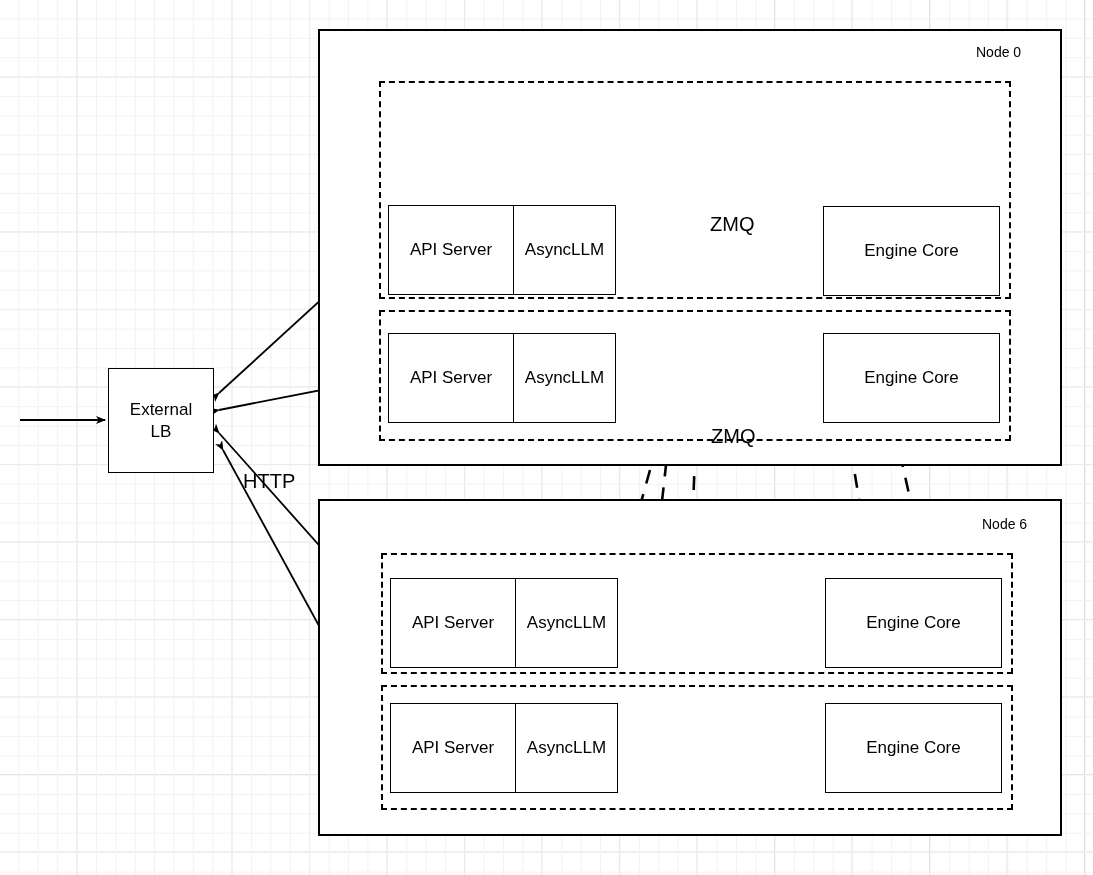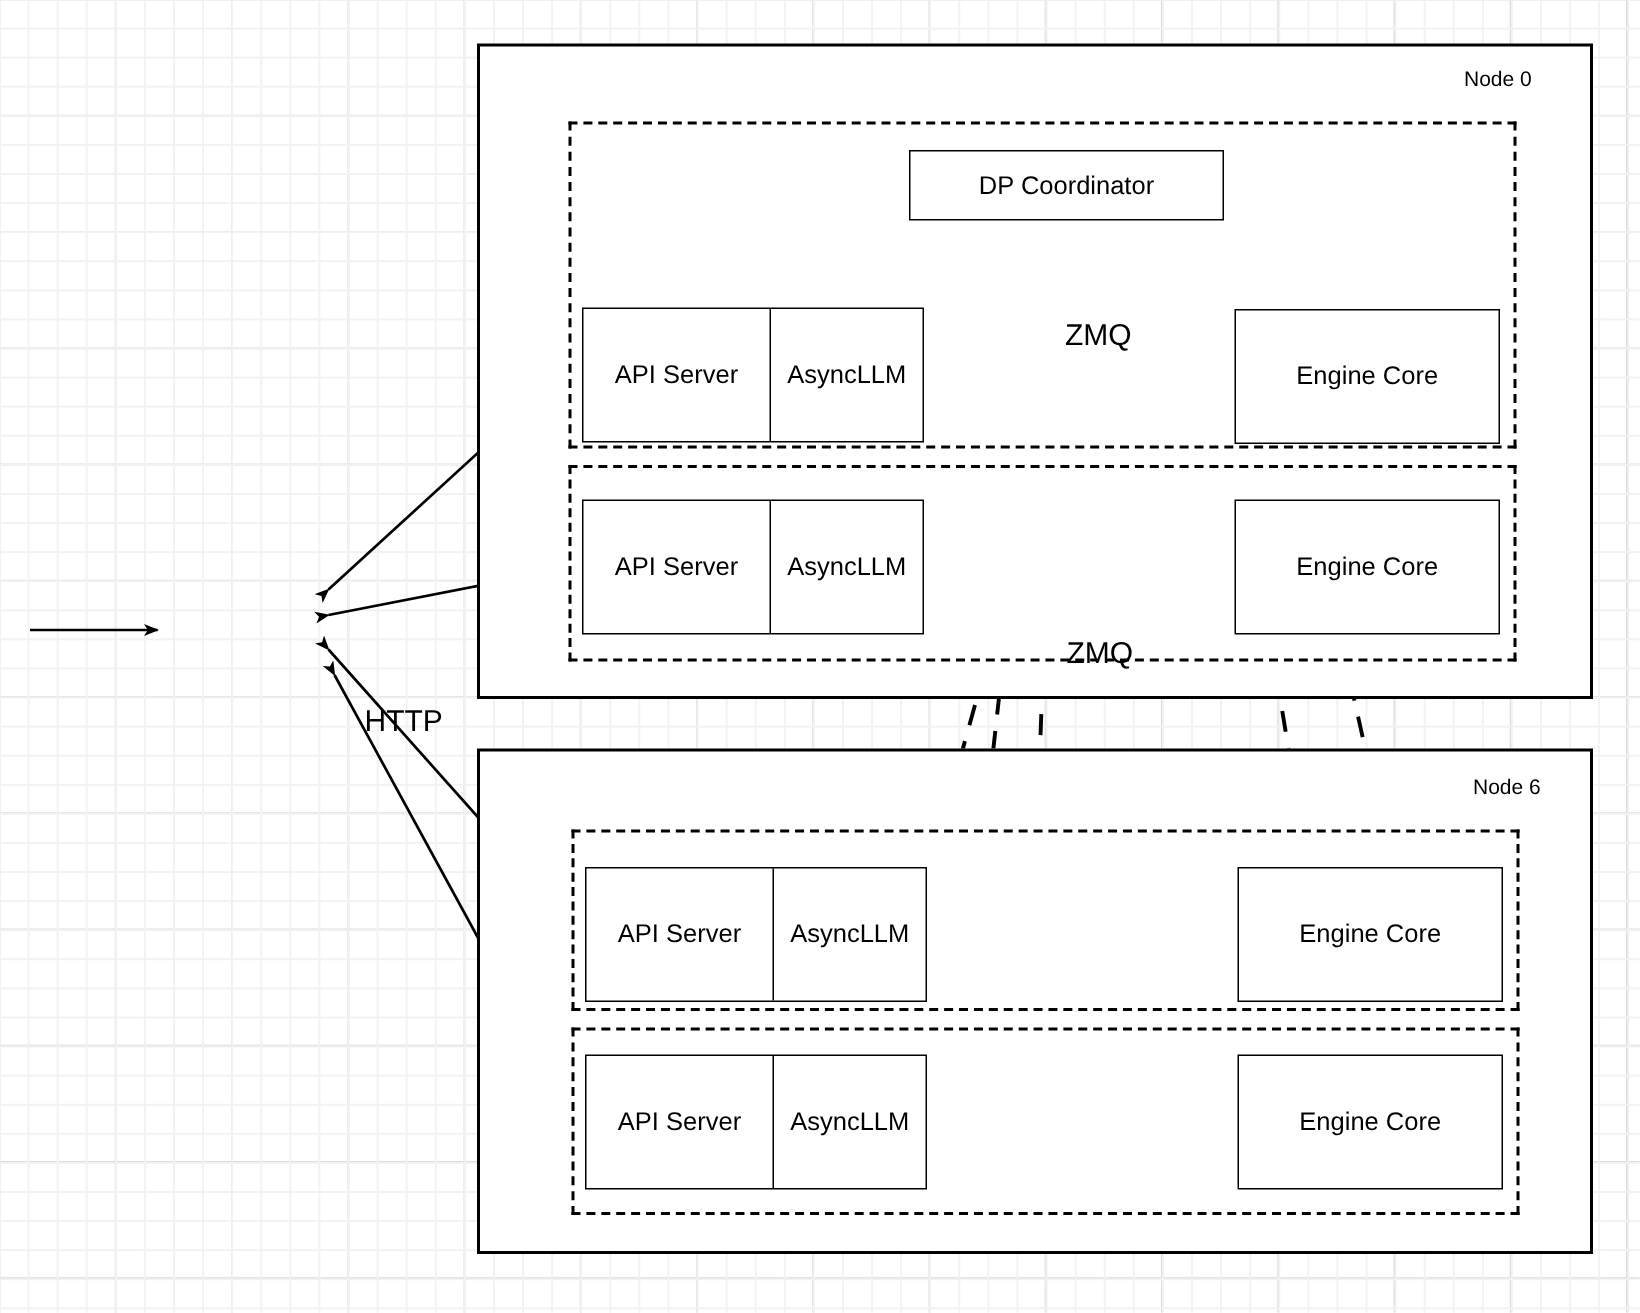--- a/index.html
+++ b/index.html
@@ -173,28 +173,29 @@
       <line x1="660" y1="196" x2="622" y2="320" stroke="#000" stroke-width="2.6" stroke-dasharray="14 11" marker-end="url(#ah-dash)"></line>
     </g>
     <g>
       <line x1="650" y1="470" x2="620" y2="578" stroke="#000" stroke-width="2.6" stroke-dasharray="14 11" marker-end="url(#ah-dash)"></line>
     </g>
     <g>
       <line x1="636" y1="640" x2="620" y2="703" stroke="#000" stroke-width="2.6" stroke-dasharray="14 11" marker-end="url(#ah-dash)"></line>
     </g>
   </svg>
 
+  <div class="box multiline" style="left:108px;top:368px;width:106px;height:105px;">
+    <span>External</span>
+    <span>LB</span>
+  </div>
   <div class="edge-label" style="left:243px;top:430px;">HTTP</div>
 
   <div class="node-frame" style="left:318px;top:29px;width:744px;height:437px;"></div>
   <div class="node-label" style="left:976px;top:44px;">Node 0</div>
 
-  <div class="box" style="left:606px;top:100px;width:210px;height:47px;">
-    <span>DP Coordinator</span>
-  </div>
 
   <div class="dp-group" style="left:379px;top:81px;width:632px;height:218px;"></div>
   <div class="split-box" style="left:388px;top:205px;width:228px;height:90px;">
     <div class="split-left">API Server</div>
     <div class="split-right">AsyncLLM</div>
   </div>
   <div class="box" style="left:823px;top:206px;width:177px;height:90px;">
     <span>Engine Core</span>
   </div>
   <div class="edge-label" style="left:710px;top:173px;">ZMQ</div>

